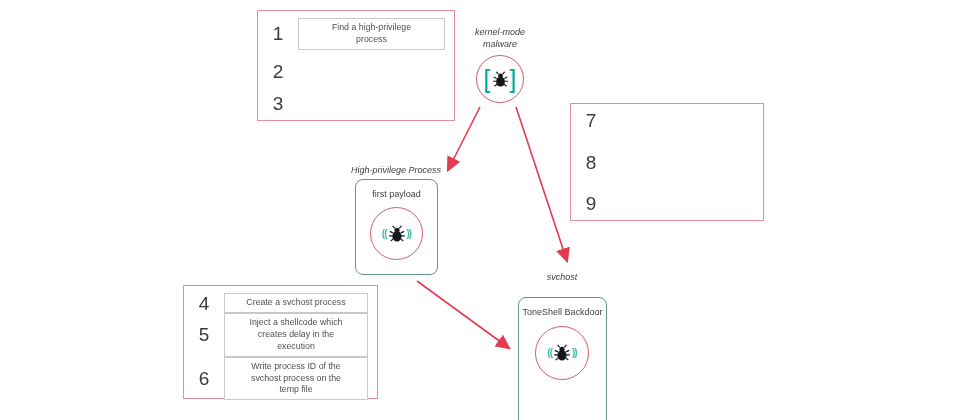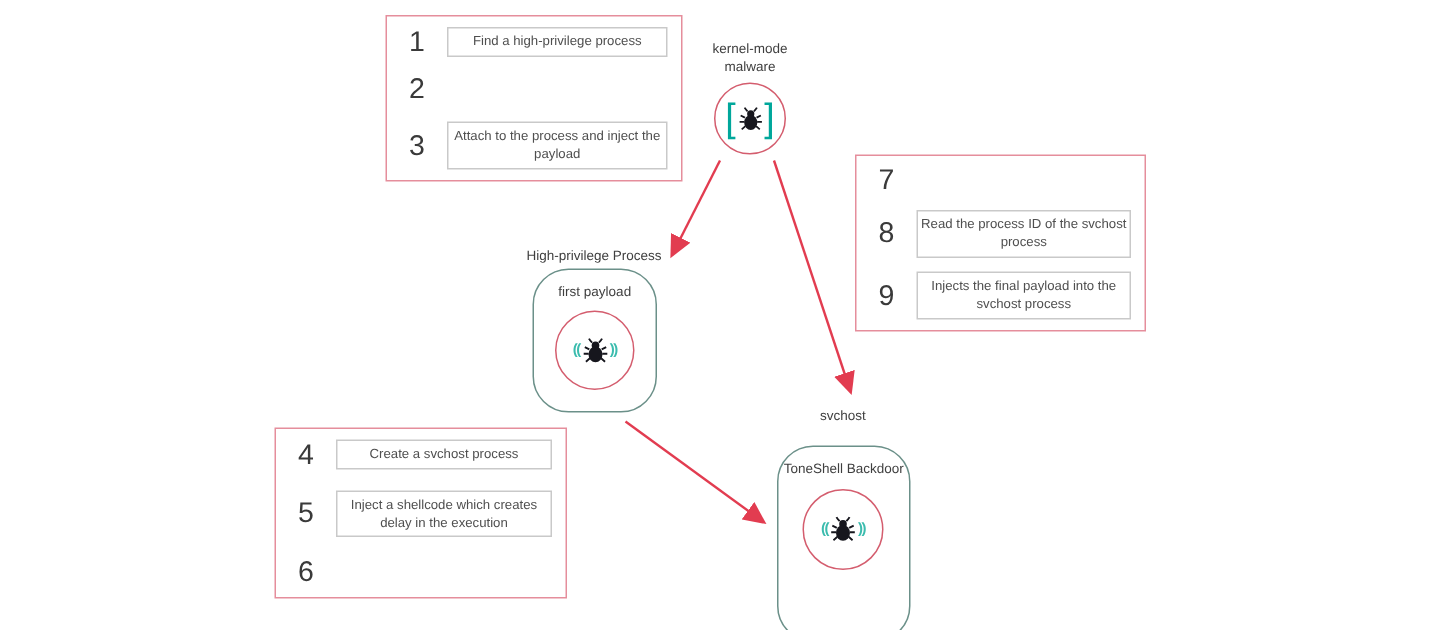--- a/index.html
+++ b/index.html
@@ -13,32 +13,33 @@
     box-sizing:border-box;display:flex;flex-direction:column;
     justify-content:space-between;padding:7px 9px;
   }
   .steprow{display:flex;align-items:center;gap:9px;}
   .stepnum{
     width:22px;text-align:center;font-size:19px;color:#3a3a3a;
     flex:0 0 22px;line-height:1;
   }
   .steptext{
     flex:1;border:1px solid #c9c9c9;background:#ffffff;box-sizing:border-box;
-    padding:3px 1px;min-height:20px;display:flex;align-items:center;
+    padding:3px 18px;min-height:20px;display:flex;align-items:center;
     justify-content:center;text-align:center;font-size:8.8px;line-height:1.35;
     color:#4f4f4f;
   }
   
   .nodelabel{
     position:absolute;text-align:center;font-size:9px;line-height:1.3;
     color:#3f3f3f;
+    font-style:italic;
   }
   
   .procnode{
-    position:absolute;border:1px solid #6b9089;border-radius:24px;
+    position:absolute;border:1px solid #6b9089;border-radius:8px;
     background:#ffffff;box-sizing:border-box;
   }
   .innerlabel{
     position:absolute;width:100%;top:9px;text-align:center;font-size:9px;
     color:#3f3f3f;
   }
   
   .redcircle{
     position:absolute;border:1.5px solid #d45d6e;border-radius:50%;
     background:#ffffff;box-sizing:border-box;display:flex;align-items:center;
@@ -87,49 +88,47 @@
   <div class="stepbox" style="left:257px;top:10px;width:198px;height:111px">
     <div class="steprow">
       <div class="stepnum">1</div>
       <div class="steptext">Find a high-privilege process</div>
     </div>
     <div class="steprow">
       <div class="stepnum">2</div>
     </div>
     <div class="steprow">
       <div class="stepnum">3</div>
-      <div class="steptext">Attach to the process and inject the payload</div>
     </div>
   </div>
 
   <div class="stepbox" style="left:570px;top:103px;width:194px;height:118px">
     <div class="steprow">
       <div class="stepnum">7</div>
     </div>
     <div class="steprow">
       <div class="stepnum">8</div>
-      <div class="steptext">Read the process ID of the svchost process</div>
     </div>
     <div class="steprow">
       <div class="stepnum">9</div>
-      <div class="steptext">Injects the final payload into the svchost process</div>
     </div>
   </div>
 
   <div class="stepbox" style="left:183px;top:285px;width:195px;height:114px">
     <div class="steprow">
       <div class="stepnum">4</div>
       <div class="steptext">Create a svchost process</div>
     </div>
     <div class="steprow">
       <div class="stepnum">5</div>
       <div class="steptext">Inject a shellcode which creates delay in the execution</div>
     </div>
     <div class="steprow">
       <div class="stepnum">6</div>
+      <div class="steptext">Write process ID of the svchost process on the temp file</div>
     </div>
   </div>
 
   <div class="nodelabel" style="left:464px;top:27px;width:72px">kernel-mode malware</div>
   <div class="redcircle" style="left:476px;top:55px;width:48px;height:48px">
     <span class="bracket">[</span>
     <svg class="bugicon" width="17" height="17" viewBox="0 0 24 24">
         <use href="#bugsym"></use>
       </svg>
     <span class="bracket">]</span>

